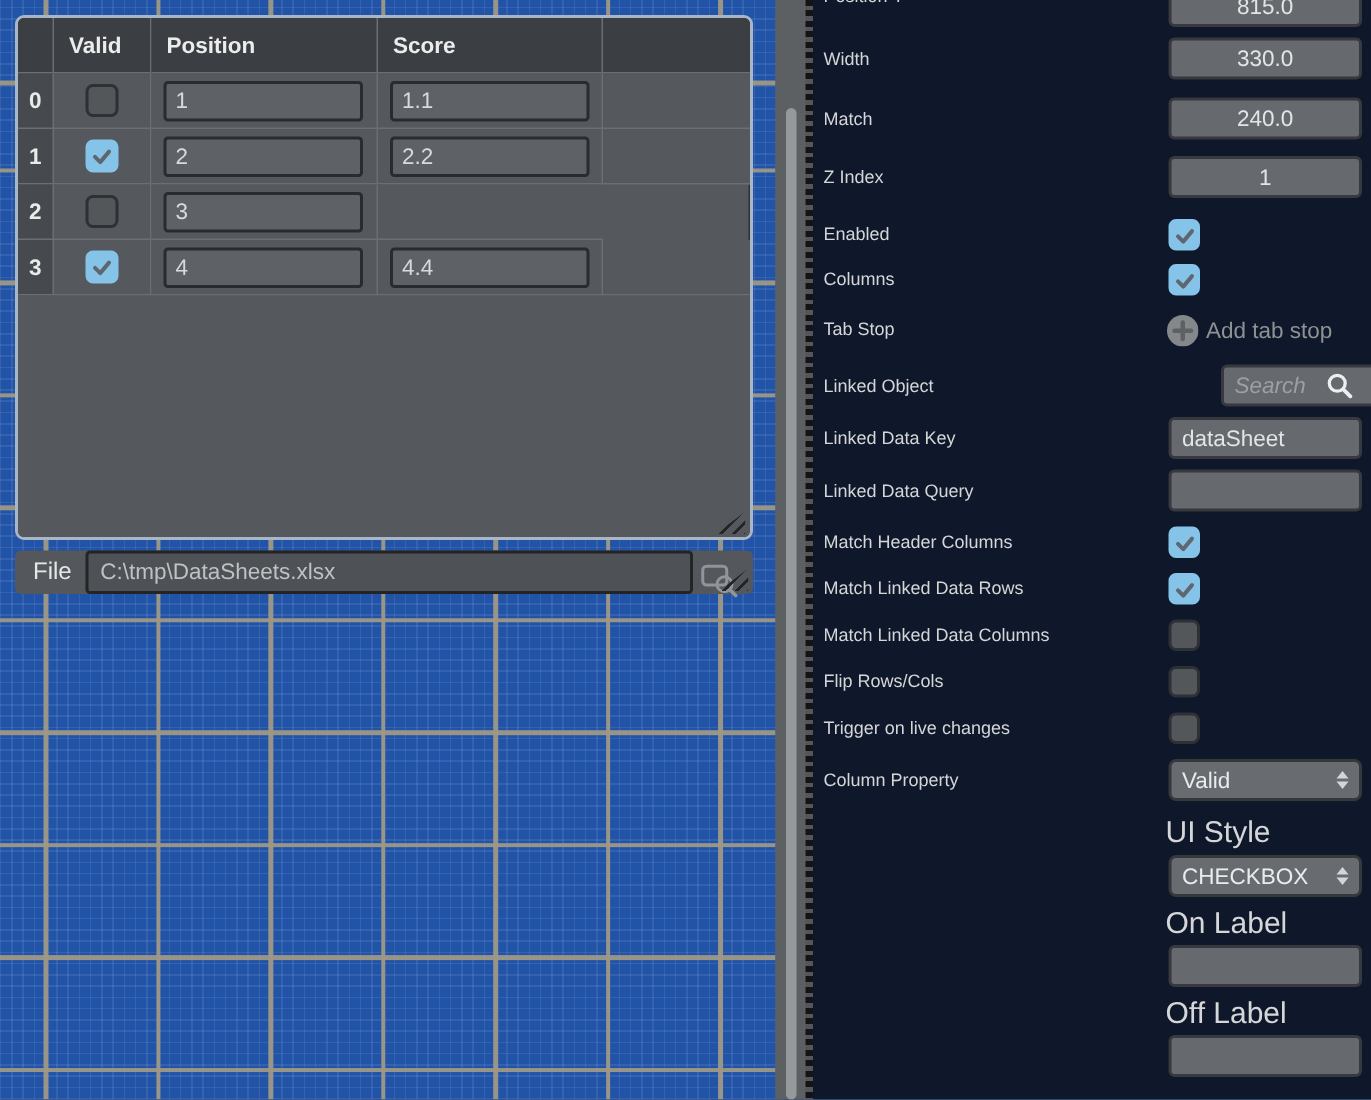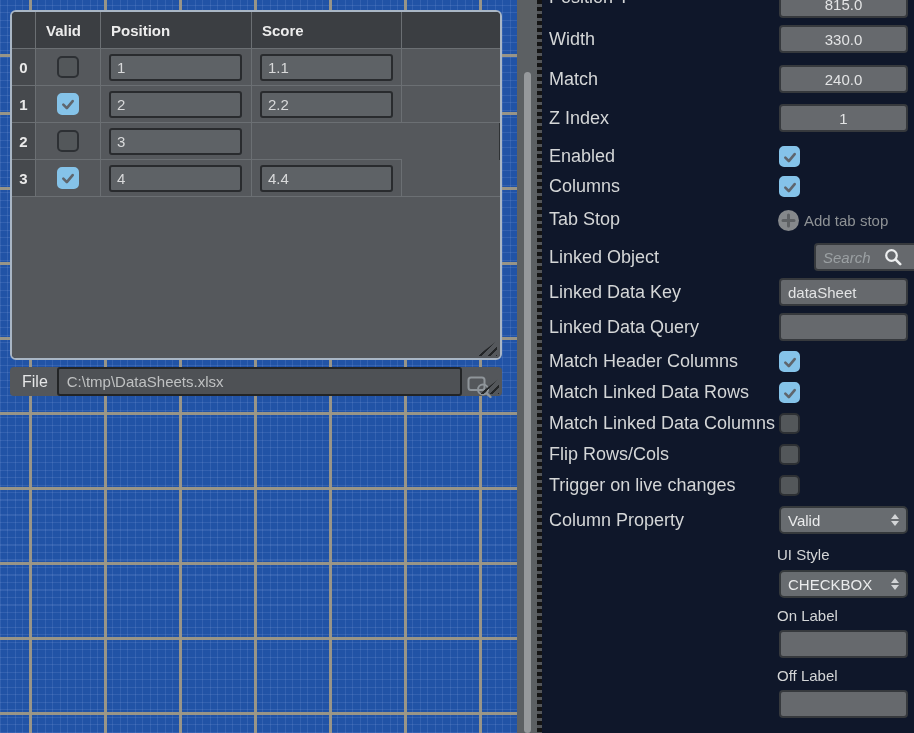--- a/index.html
+++ b/index.html
@@ -62,22 +62,22 @@
   .browse{position:absolute;right:8px;top:7px;width:28px;height:26px;}
   
   .scroll-track{position:absolute;left:517px;top:0;width:20px;height:733px;background:#5c6063;}
   .scroll-thumb{position:absolute;left:7px;top:72px;width:7px;height:661px;
                 background:#96999c;border-radius:4px;}
   .pborder{position:absolute;left:537px;top:0;width:5px;height:733px;
            background:repeating-linear-gradient(180deg,#141414 0 4px,#53565a 4px 7px);}
   
   .panel{position:absolute;left:542px;top:0;width:372px;height:733px;
          background:#0f172a;overflow:hidden;}
-  .plabel{position:absolute;left:7px;color:#d4d6d7;font-size:18px;white-space:nowrap;}
-  .sublabel{position:absolute;left:235px;color:#d4d6d7;font-size:15px;line-height:20px;}
+  .plabel{position:absolute;left:7px;color:#d4d6d7;font-size:12px;white-space:nowrap;}
+  .sublabel{position:absolute;left:235px;color:#d4d6d7;font-size:20px;line-height:20px;}
   .pinput{position:absolute;left:237px;width:129px;height:28px;box-sizing:border-box;
           background:#66696d;border:2px solid #36393d;border-radius:4px;
           color:#e3e4e5;font-size:15px;font-family:inherit;padding:0 7px;outline:none;}
   .num{text-align:center;padding:0 4px;}
   .pcheck{position:absolute;left:237px;width:21px;height:21px;}
   .searchwrap{position:absolute;left:237px;width:129px;height:28px;}
   .searchwrap input{position:absolute;left:0;top:0;width:100%;}
   .searchwrap input::placeholder{color:#9ba0a3;font-style:italic;}
   .searchwrap svg{position:absolute;right:6px;top:5px;}
   .pselect{position:absolute;left:237px;width:129px;height:28px;box-sizing:border-box;

